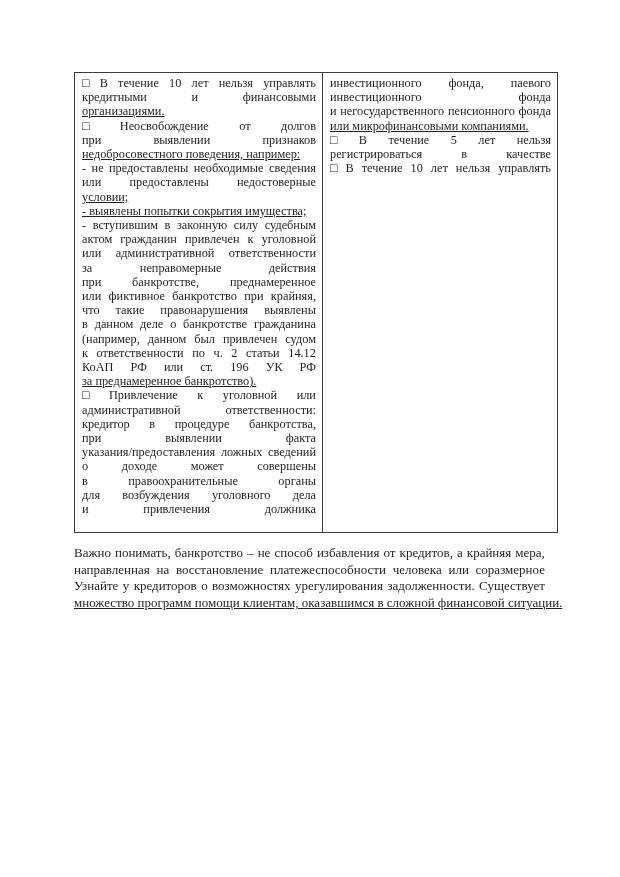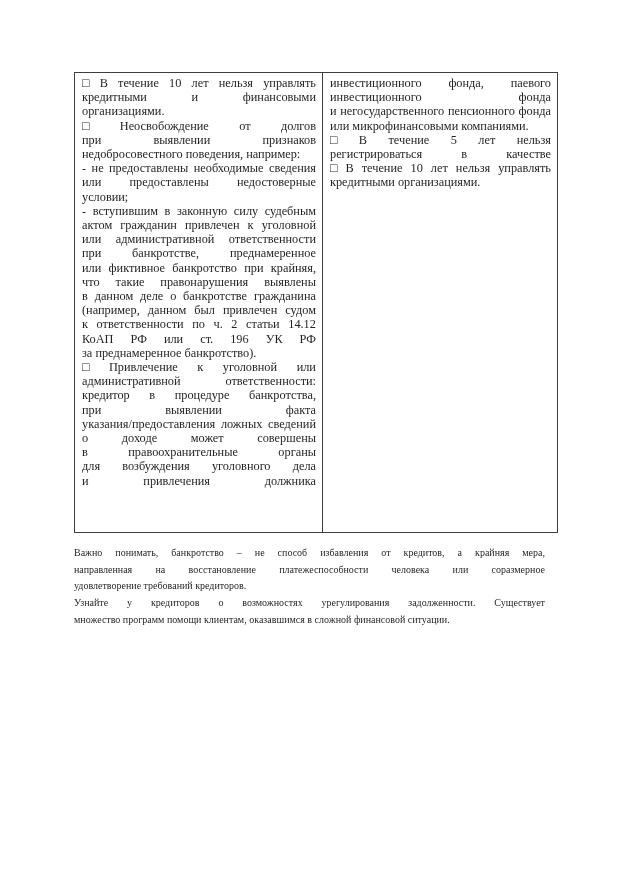--- a/index.html
+++ b/index.html
@@ -44,27 +44,28 @@
     line-height: 14.2px;
     white-space: nowrap;
   }
   .line.stretch {
     display: flex;
     justify-content: space-between;
   }
   .line.last {
     display: block;
     text-align: left;
+    text-decoration: underline;
   }
   .footer-text {
     position: absolute;
     left: 74px;
     top: 545px;
     width: 471px;
-    font-size: 10px;
+    font-size: 13px;
   }
   .footer-text .line { line-height: 16.7px; }
 </style>
 </head>
 <body>
 
 <div class="page">
   <div class="doc-table">
     <div class="cell left">
         <div class="para">
@@ -107,39 +108,47 @@
             <span>сведения</span>
           </div>
           <div class="line stretch">
             <span>или</span>
             <span>предоставлены</span>
             <span>недостоверные</span>
           </div>
           <div class="line last">условии;</div>
         </div>
         <div class="para">
+          <div class="line last">- выявлены попытки сокрытия имущества;</div>
+        </div>
+        <div class="para">
           <div class="line stretch">
             <span>-</span>
             <span>вступившим</span>
             <span>в</span>
             <span>законную</span>
             <span>силу</span>
             <span>судебным</span>
           </div>
           <div class="line stretch">
             <span>актом</span>
             <span>гражданин</span>
             <span>привлечен</span>
             <span>к</span>
             <span>уголовной</span>
           </div>
           <div class="line stretch">
             <span>или</span>
             <span>административной</span>
             <span>ответственности</span>
+          </div>
+          <div class="line stretch">
+            <span>за</span>
+            <span>неправомерные</span>
+            <span>действия</span>
           </div>
           <div class="line stretch">
             <span>при</span>
             <span>банкротстве,</span>
             <span>преднамеренное</span>
           </div>
           <div class="line stretch">
             <span>или</span>
             <span>фиктивное</span>
             <span>банкротство</span>
@@ -276,21 +285,20 @@
         <div class="para">
           <div class="line stretch">
             <span>□</span>
             <span>В</span>
             <span>течение</span>
             <span>10</span>
             <span>лет</span>
             <span>нельзя</span>
             <span>управлять</span>
           </div>
-          <div class="line last">кредитными организациями.</div>
         </div>
       </div>
   </div>
 
   <div class="footer-text">
       <div class="para">
         <div class="line stretch">
           <span>Важно</span>
           <span>понимать,</span>
           <span>банкротство</span>
@@ -306,21 +314,20 @@
         </div>
         <div class="line stretch">
           <span>направленная</span>
           <span>на</span>
           <span>восстановление</span>
           <span>платежеспособности</span>
           <span>человека</span>
           <span>или</span>
           <span>соразмерное</span>
         </div>
-        <div class="line last">удовлетворение требований кредиторов.</div>
       </div>
       <div class="para">
         <div class="line stretch">
           <span>Узнайте</span>
           <span>у</span>
           <span>кредиторов</span>
           <span>о</span>
           <span>возможностях</span>
           <span>урегулирования</span>
           <span>задолженности.</span>

